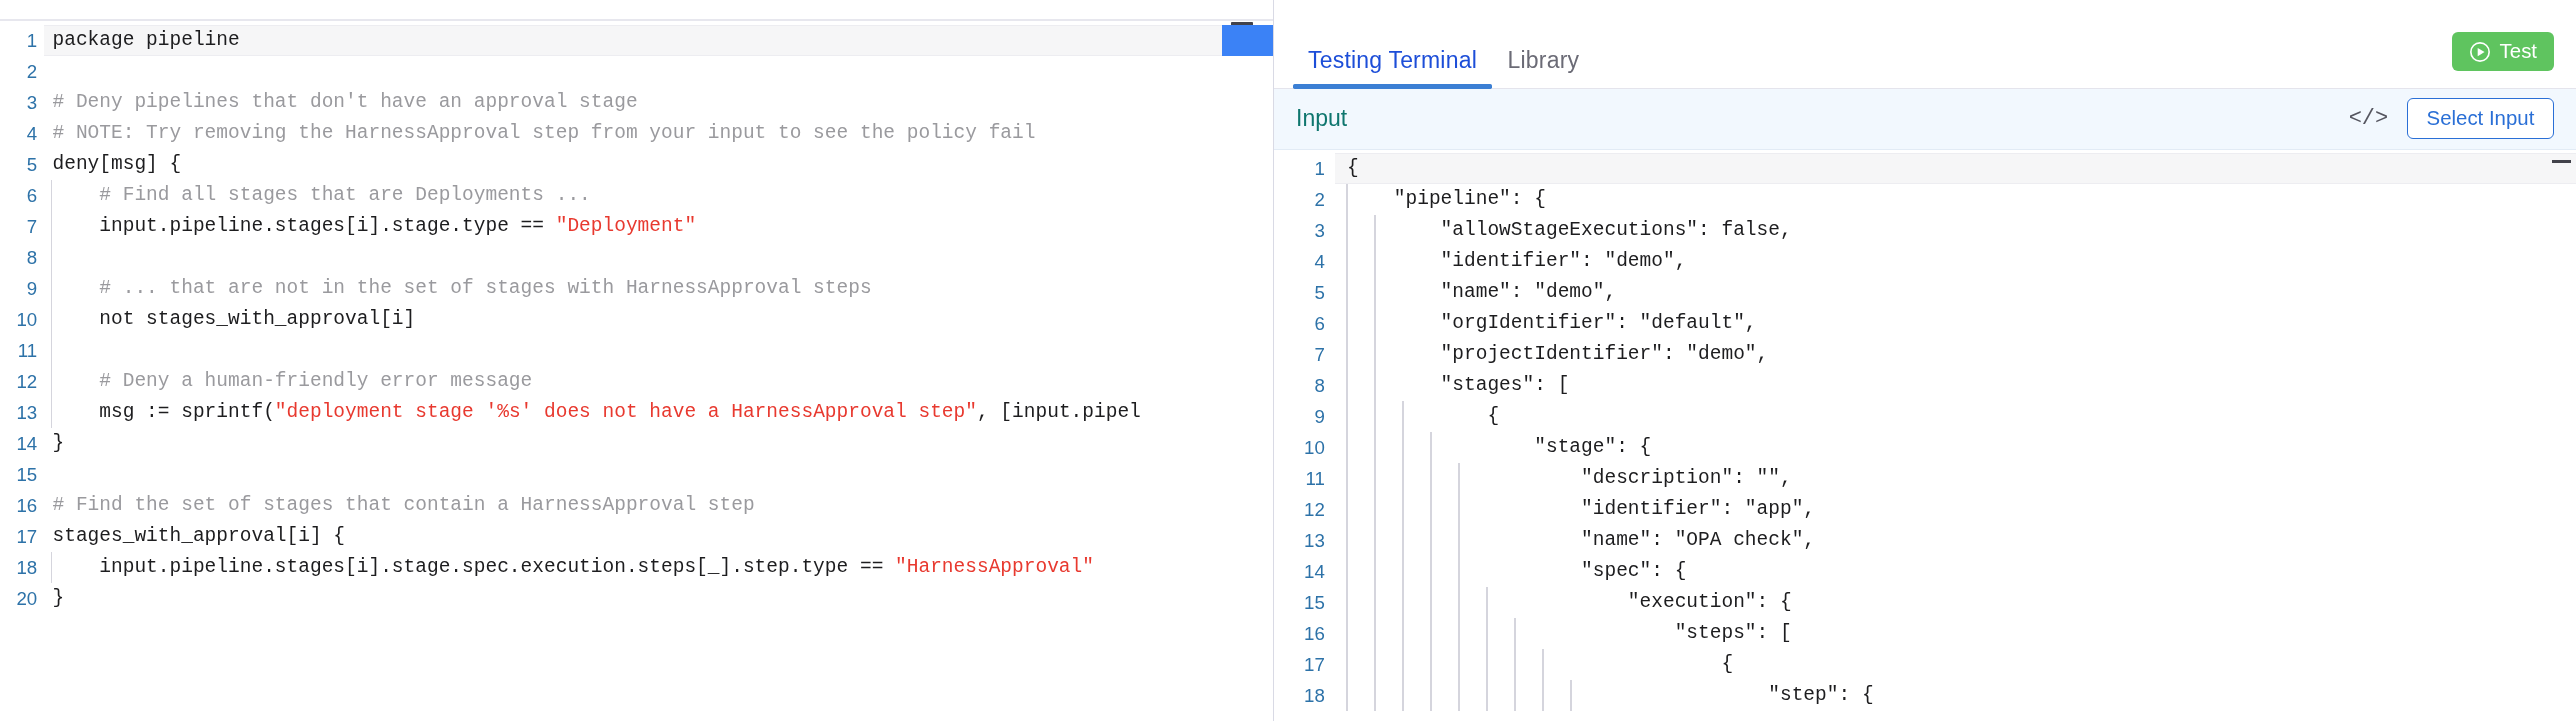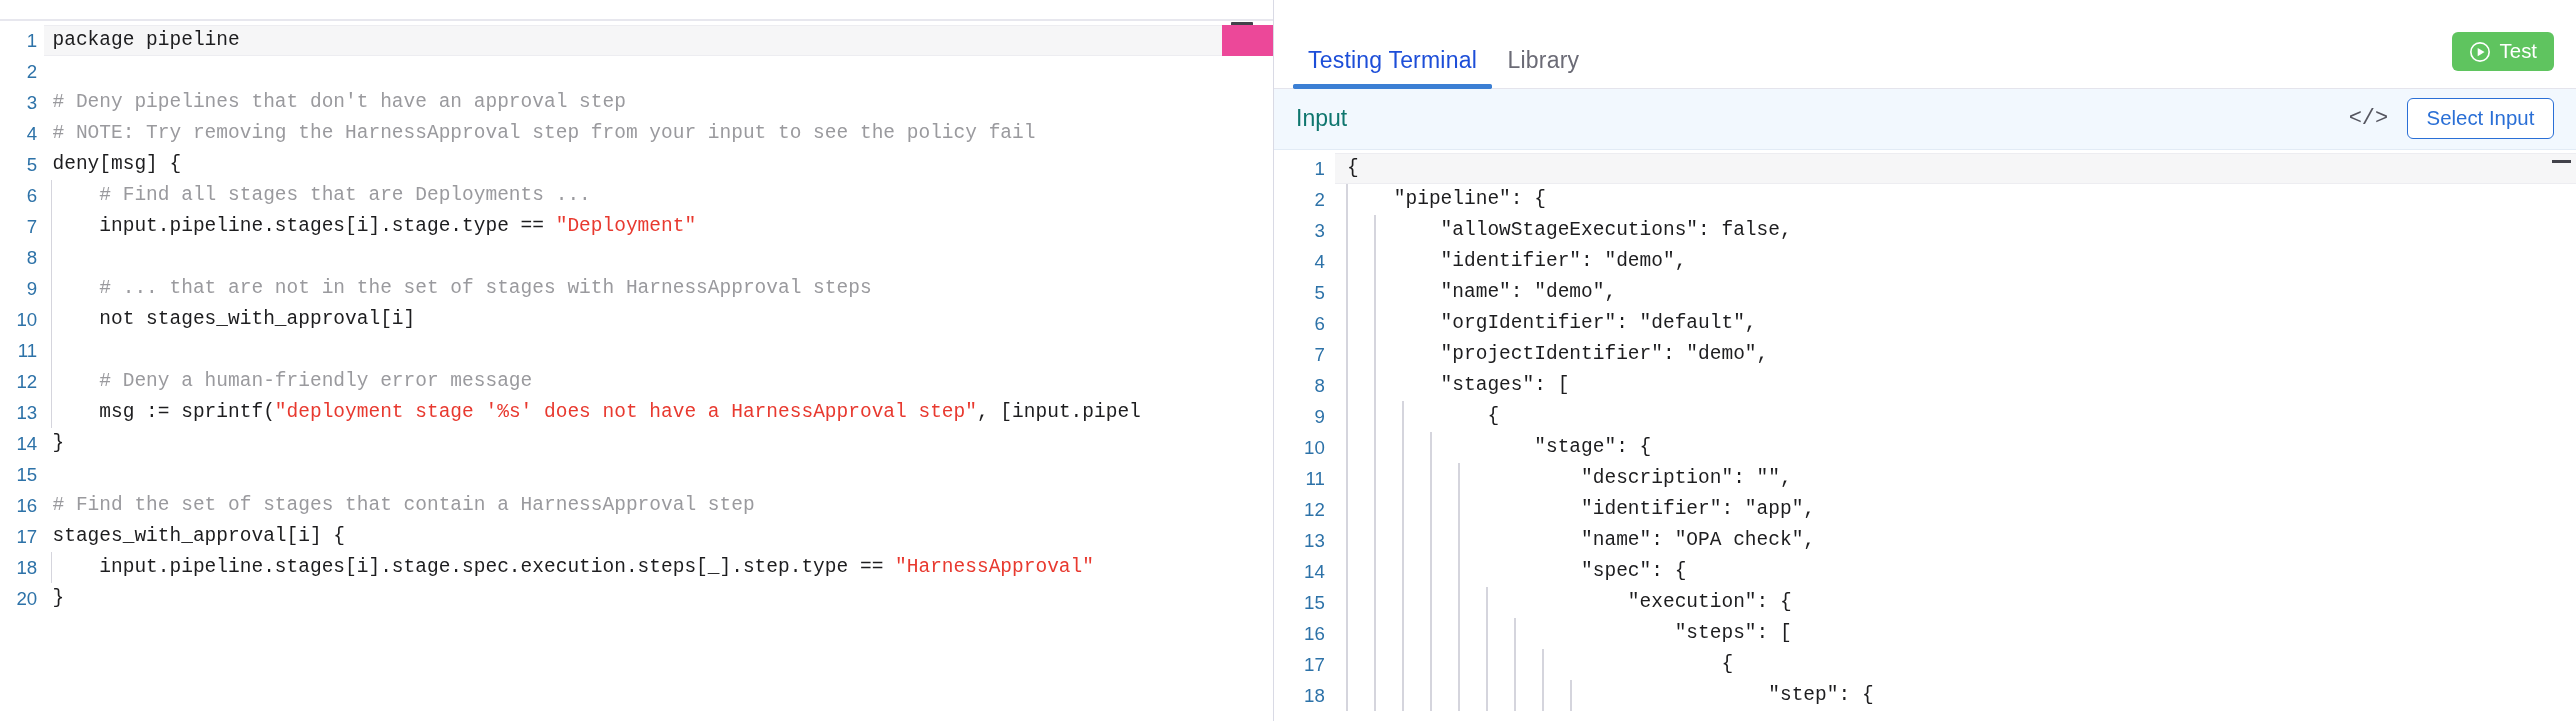--- a/index.html
+++ b/index.html
@@ -33,21 +33,21 @@
     white-space: pre;
   }
   .ln {
     width: 44px; min-width:44px; text-align: right;
     color:#2d72a8; font-size:18.7px;
     font-family:"Liberation Sans", sans-serif;
     padding-right: 6.8px; user-select:none;
   }
   .code-text { color:#2b2b2b; position:relative; }
   .code-line.active .code-text-wrap {
-    background:#ec4899;
+    background:#3b82f6;
   }
   .code-text-wrap{ flex:1; height:31px; display:flex; align-items:center; }
   .tok-cmt { color:#9a9a9e; }
   .tok-str { color:#e8392f; }
   .tok-plain { color:#1d1d1f; }
   .active-line-bg{
     position:absolute; left:44px; right:12px; top:0; height:31px;
     background:#f6f6f7; border-top:0.8px solid #ededf1; border-bottom:0.8px solid #ededf1;
   }
 
@@ -120,21 +120,21 @@
 
 <div class="app">
 
   <div class="editor-pane">
     <div class="editor-topstrip"></div>
     <div class="editor-rule"></div>
     <div class="minimize-handle"></div>
     <div class="code-area" id="code-area">
         <div class="code-line active"><div class="ln">1</div><div class="code-text-wrap" style="position: relative;"><div class="active-line-bg" style="left: 0px; right: 51px;"></div><div class="code-text" style="padding-left: 8.5px;"><span class="tok-plain">package pipeline</span></div></div></div>
         <div class="code-line"><div class="ln">2</div><div class="code-text-wrap" style="position: relative;"><div class="code-text" style="padding-left: 8.5px;"></div></div></div>
-        <div class="code-line"><div class="ln">3</div><div class="code-text-wrap" style="position: relative;"><div class="code-text" style="padding-left: 8.5px;"><span class="tok-cmt"># Deny pipelines that don't have an approval step</span></div></div></div>
+        <div class="code-line"><div class="ln">3</div><div class="code-text-wrap" style="position: relative;"><div class="code-text" style="padding-left: 8.5px;"><span class="tok-cmt"># Deny pipelines that don't have an approval stage</span></div></div></div>
         <div class="code-line"><div class="ln">4</div><div class="code-text-wrap" style="position: relative;"><div class="code-text" style="padding-left: 8.5px;"><span class="tok-cmt"># NOTE: Try removing the HarnessApproval step from your input to see the policy fail</span></div></div></div>
         <div class="code-line"><div class="ln">5</div><div class="code-text-wrap" style="position: relative;"><div class="code-text" style="padding-left: 8.5px;"><span class="tok-plain">deny[msg] {</span></div></div></div>
         <div class="code-line"><div class="ln">6</div><div class="code-text-wrap" style="position: relative;"><div class="gl" style="left: 6.8px;"></div><div class="code-text" style="padding-left: 8.5px;"><span class="tok-cmt">    # Find all stages that are Deployments ...</span></div></div></div>
         <div class="code-line"><div class="ln">7</div><div class="code-text-wrap" style="position: relative;"><div class="gl" style="left: 6.8px;"></div><div class="code-text" style="padding-left: 8.5px;"><span class="tok-plain">    input.pipeline.stages[i].stage.type == </span><span class="tok-str">"Deployment"</span></div></div></div>
         <div class="code-line"><div class="ln">8</div><div class="code-text-wrap" style="position: relative;"><div class="gl" style="left: 6.8px;"></div><div class="code-text" style="padding-left: 8.5px;"></div></div></div>
         <div class="code-line"><div class="ln">9</div><div class="code-text-wrap" style="position: relative;"><div class="gl" style="left: 6.8px;"></div><div class="code-text" style="padding-left: 8.5px;"><span class="tok-cmt">    # ... that are not in the set of stages with HarnessApproval steps</span></div></div></div>
         <div class="code-line"><div class="ln">10</div><div class="code-text-wrap" style="position: relative;"><div class="gl" style="left: 6.8px;"></div><div class="code-text" style="padding-left: 8.5px;"><span class="tok-plain">    not stages_with_approval[i]</span></div></div></div>
         <div class="code-line"><div class="ln">11</div><div class="code-text-wrap" style="position: relative;"><div class="gl" style="left: 6.8px;"></div><div class="code-text" style="padding-left: 8.5px;"></div></div></div>
         <div class="code-line"><div class="ln">12</div><div class="code-text-wrap" style="position: relative;"><div class="gl" style="left: 6.8px;"></div><div class="code-text" style="padding-left: 8.5px;"><span class="tok-cmt">    # Deny a human-friendly error message</span></div></div></div>
         <div class="code-line"><div class="ln">13</div><div class="code-text-wrap" style="position: relative;"><div class="gl" style="left: 6.8px;"></div><div class="code-text" style="padding-left: 8.5px;"><span class="tok-plain">    msg := sprintf(</span><span class="tok-str">"deployment stage '%s' does not have a HarnessApproval step"</span><span class="tok-plain">, [input.pipel</span></div></div></div>

